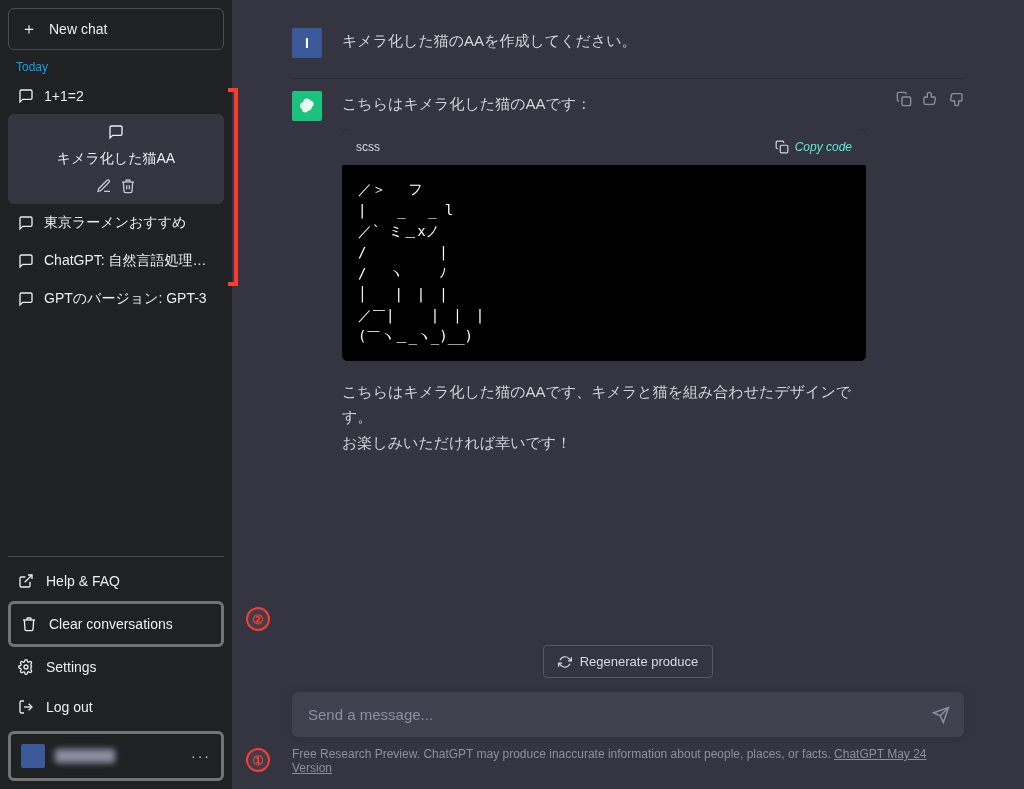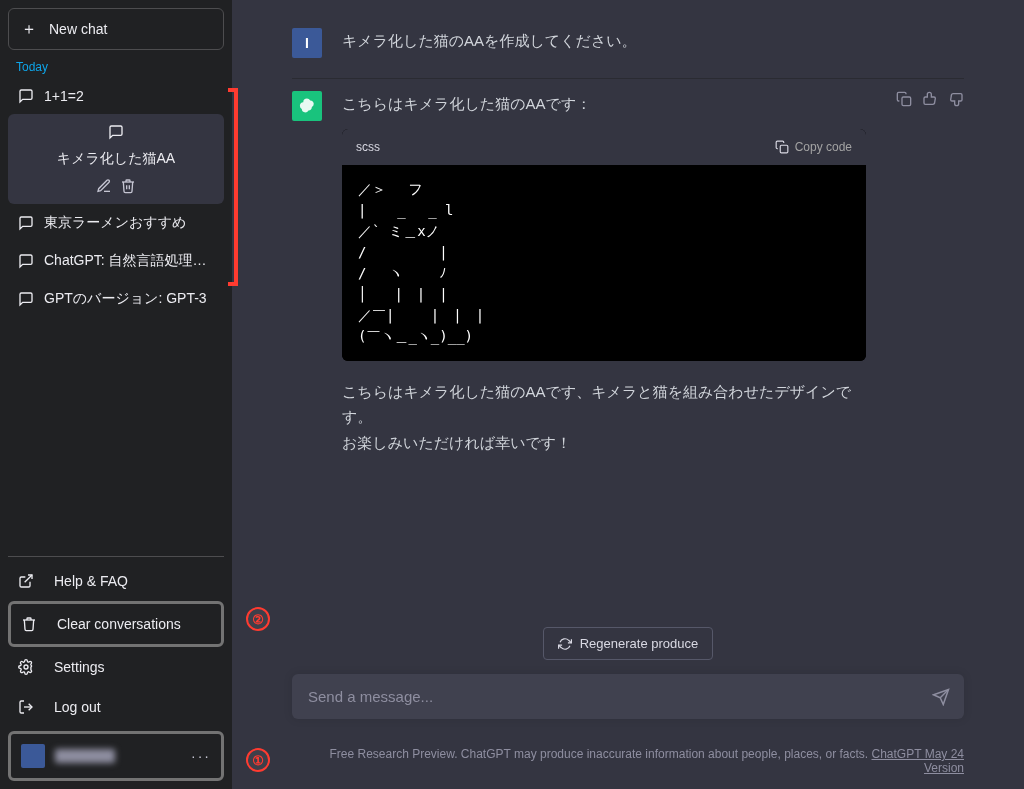--- a/index.html
+++ b/index.html
@@ -62,21 +62,21 @@
     width: 10px;
     border-top: 4px solid #ff3b30;
     border-right: 4px solid #ff3b30;
     border-bottom: 4px solid #ff3b30;
   }
   .sidebar-spacer { flex:1; }
   .sidebar-bottom { border-top: 1px solid #4d4d4f; padding-top:4px; display:flex; flex-direction:column; }
   .menu-item {
     display:flex;
     align-items:flex-end;
-    gap:20px;
+    gap:12px;
     padding:12px 10px;
     border-radius:6px;
     font-size:14px;
     cursor:pointer;
     position:relative;
   }
   .menu-icon { width:16px; height:16px; flex-shrink:0; display:flex; align-items:center; justify-content:center; }
   .highlight-box { border: 3px solid #737373; }
   .user-row {
     display:flex;
@@ -126,21 +126,21 @@
   .code-head {
     background:#343541;
     color:#d9d9e3;
     font-size:12px;
     padding:8px 14px;
     display:flex;
     justify-content:space-between;
     align-items:center;
     gap:44px;
   }
-  .copy-btn { display:flex; gap:6px; align-items:center; cursor:pointer; color:#a3a3a3; font-size:12px;}
+  .copy-btn { display:flex; gap:6px; align-items:center; cursor:pointer; color:#5eead4; font-size:12px;font-style:italic;}
   .code-body {
     background:#000;
     color:#fff;
     font-family: ui-monospace, SFMono-Regular, Menlo, Consolas, monospace;
     font-size:14px;
     padding:14px 16px;
     white-space:pre;
     line-height:1.5;
   }
   .followup { margin-top:18px; }
@@ -171,24 +171,24 @@
     width:100%;
     background:transparent;
     border:none;
     outline:none;
     color:#ECECF1;
     font-size:15px;
   }
   .msg-input::placeholder { color:#8e8ea0; }
   .send-icon { position:absolute; right:14px; top:50%; transform:translateY(-50%); color:#8e8ea0; }
   .footer {
-    text-align:right;
+    text-align:left;
     font-size:12px;
     color:#8e8ea0;
-    margin-top:28px;
+    margin-top:10px;
   }
   .footer .link { text-decoration: underline; cursor:pointer; }
   svg { display:block; }
 </style>
 </head>
 <body>
 
 <div class="app">
 
   <aside class="sidebar">

